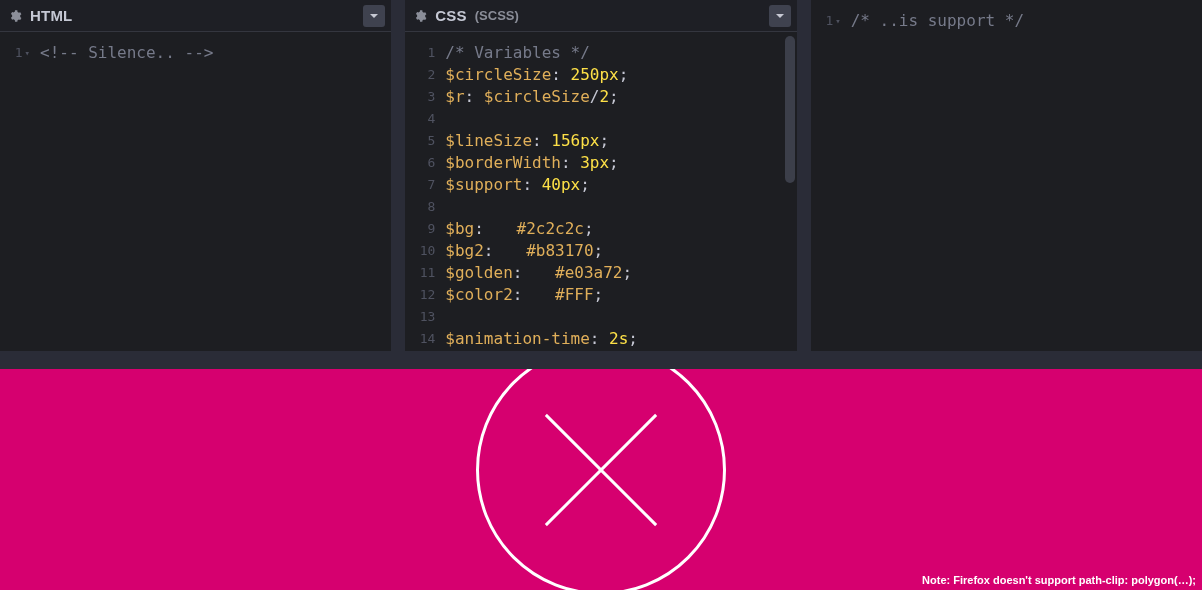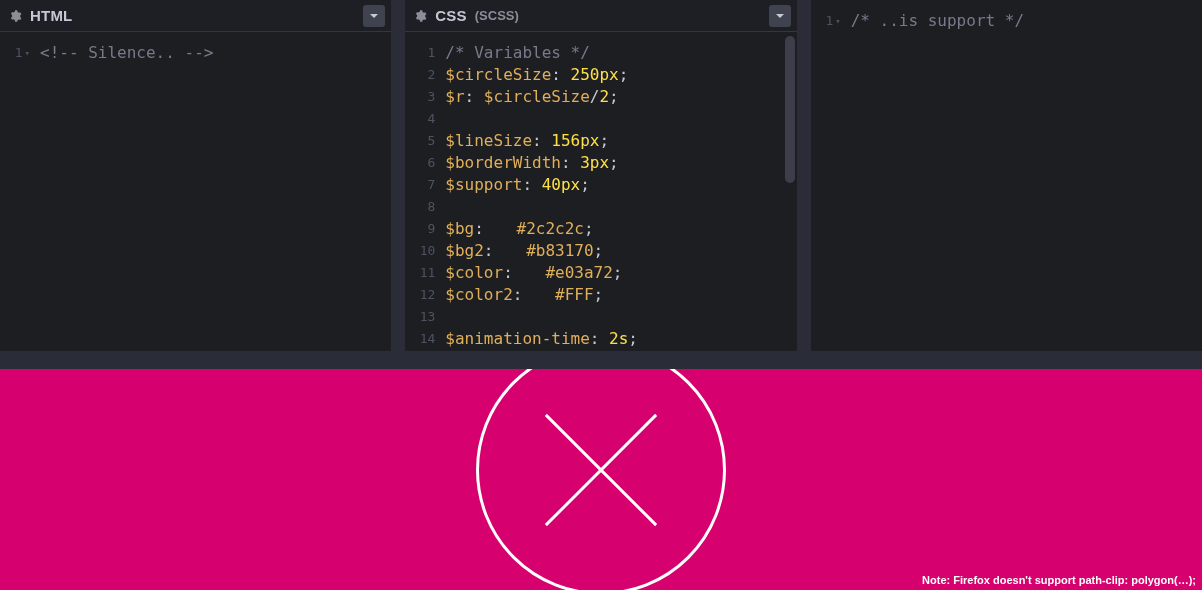--- a/index.html
+++ b/index.html
@@ -190,21 +190,21 @@
       <div class="code" id="css-code"><span class="cm">/* Variables */</span>
 <span class="var">$circleSize</span><span class="punc">: </span><span class="num">250px</span><span class="punc">;</span>
 <span class="var">$r</span><span class="punc">: </span><span class="var">$circleSize</span><span class="punc">/</span><span class="num">2</span><span class="punc">;</span>
 <span class="punc"></span>
 <span class="var">$lineSize</span><span class="punc">: </span><span class="num">156px</span><span class="punc">;</span>
 <span class="var">$borderWidth</span><span class="punc">: </span><span class="num">3px</span><span class="punc">;</span>
 <span class="var">$support</span><span class="punc">: </span><span class="num">40px</span><span class="punc">;</span>
 <span class="punc"></span>
 <span class="var">$bg</span><span class="punc">: </span><span class="hex">#2c2c2c</span><span class="punc">;</span>
 <span class="var">$bg2</span><span class="punc">: </span><span class="hex">#b83170</span><span class="punc">;</span>
-<span class="var">$color</span><span class="punc">: </span><span class="hex">#e03a72</span><span class="punc">;</span>
+<span class="var">$golden</span><span class="punc">: </span><span class="hex">#e03a72</span><span class="punc">;</span>
 <span class="var">$color2</span><span class="punc">: </span><span class="hex">#FFF</span><span class="punc">;</span>
 <span class="punc"></span>
 <span class="var">$animation-time</span><span class="punc">: </span><span class="num">2s</span><span class="punc">;</span>
 <span class="var">$animation-timing</span><span class="punc">: </span><span class="fn">cubic-bezier</span><span class="punc">(</span><span class="num">.5</span><span class="punc">,</span><span class="num">0</span><span class="punc">,</span><span class="num">.5</span><span class="punc">,</span><span class="num">0</span><span class="punc">);</span></div>
       <div class="scrollbar"></div>
     </div>
   </div>
 
   <div class="pane">
     <div class="code-body">

